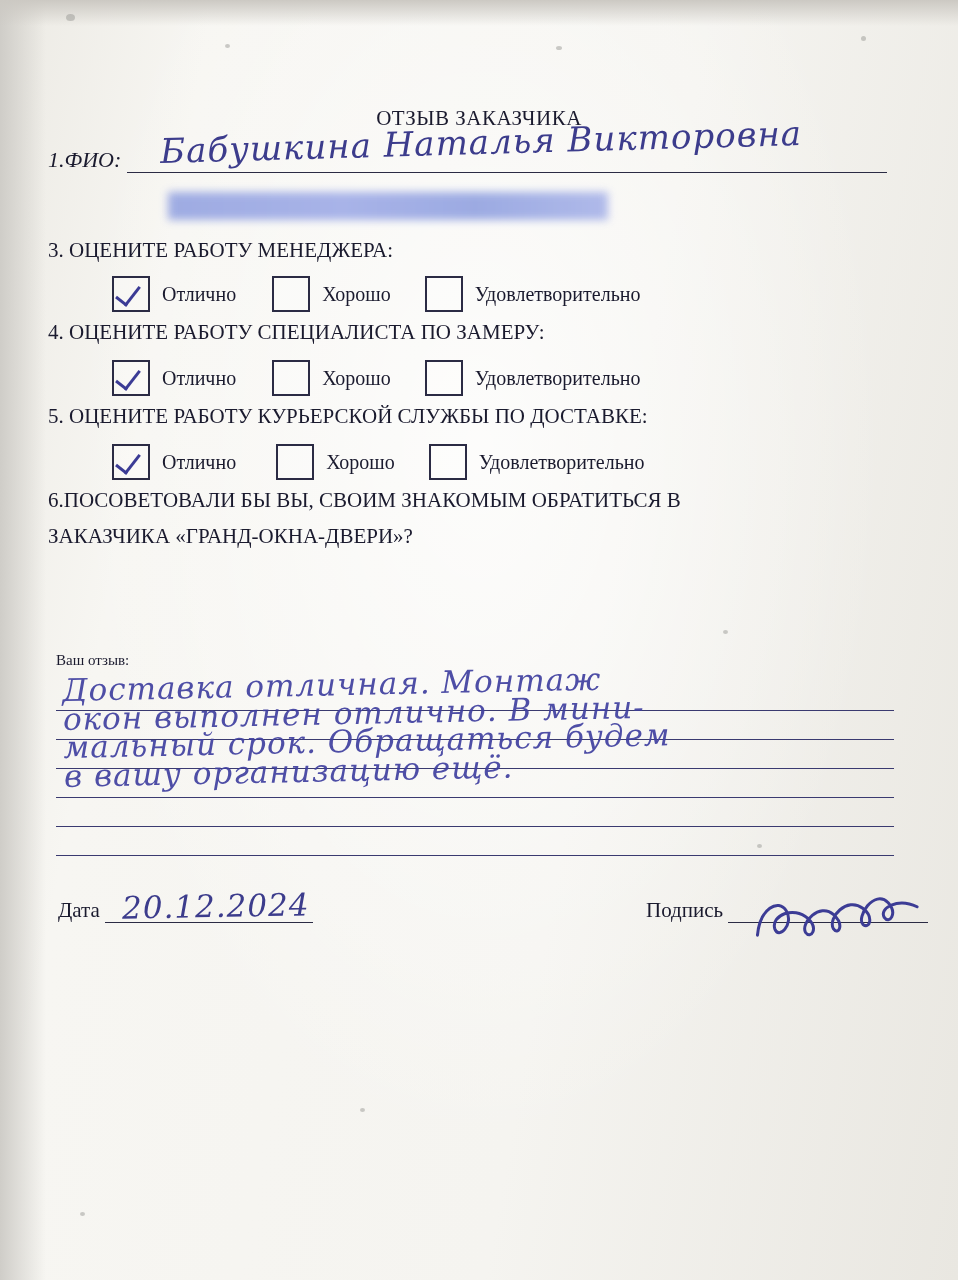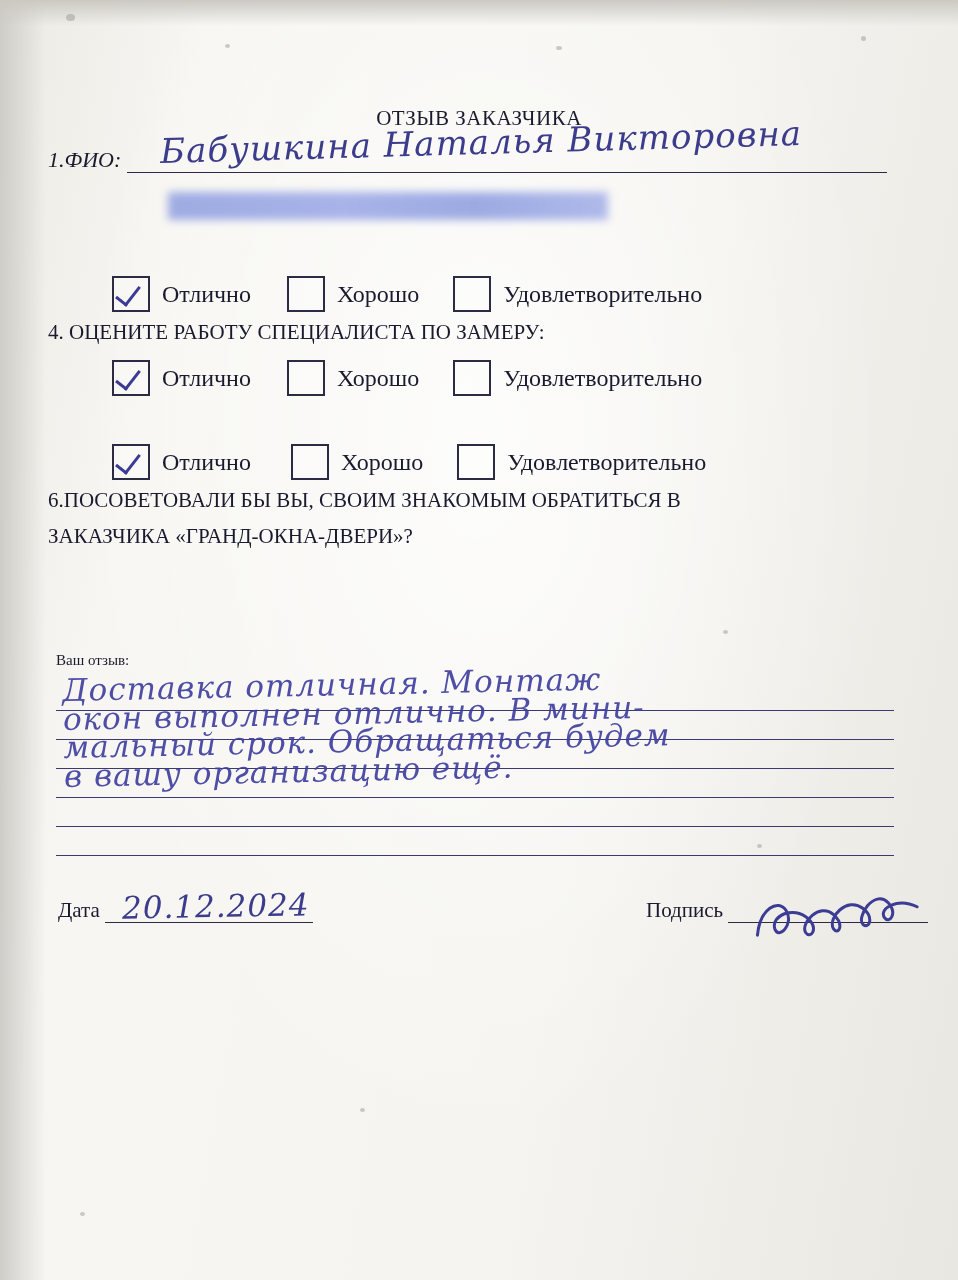--- a/index.html
+++ b/index.html
@@ -87,21 +87,21 @@
     position: absolute;
     left: 48px;
     font-size: 21px;
   }
 
   .options {
     position: absolute;
     left: 112px;
     display: flex;
     align-items: center;
-    font-size: 24px;
+    font-size: 20px;
     justify-content: center;
   }
   .opt {
     display: flex;
     align-items: center;
   }
   .checkbox {
     width: 34px;
     height: 32px;
     border: 2px solid #2b2b44;
@@ -209,20 +209,21 @@
     <div class="doc-title">ОТЗЫВ ЗАКАЗЧИКА</div>
 
     <div class="field-row" style="top:146px;">
       <span class="field-label">1.ФИО:</span>
       <span class="fill-line" style="width:760px;"></span>
     </div>
     <div class="hand" style="left:160px;top:122px;font-size:34px;letter-spacing:1px;transform:rotate(-1.6deg);">Бабушкина Наталья Викторовна</div>
 
     <div class="redact"></div>
 
+    <div class="question" style="top:238px;">3. ОЦЕНИТЕ РАБОТУ МЕНЕДЖЕРА:</div>
     <div class="options" style="top:276px;">
       <div class="opt">
         <span class="checkbox checked"></span>
         <span class="opt-label">Отлично</span>
       </div>
       <div class="opt" style="margin-left:36px;">
         <span class="checkbox"></span>
         <span class="opt-label">Хорошо</span>
       </div>
       <div class="opt" style="margin-left:34px;">
@@ -240,20 +241,21 @@
       <div class="opt" style="margin-left:36px;">
         <span class="checkbox"></span>
         <span class="opt-label">Хорошо</span>
       </div>
       <div class="opt" style="margin-left:34px;">
         <span class="checkbox"></span>
         <span class="opt-label">Удовлетворительно</span>
       </div>
     </div>
 
+    <div class="question" style="top:404px;">5. ОЦЕНИТЕ РАБОТУ КУРЬЕРСКОЙ СЛУЖБЫ ПО ДОСТАВКЕ:</div>
     <div class="options" style="top:444px;">
       <div class="opt">
         <span class="checkbox checked"></span>
         <span class="opt-label">Отлично</span>
       </div>
       <div class="opt" style="margin-left:40px;">
         <span class="checkbox"></span>
         <span class="opt-label">Хорошо</span>
       </div>
       <div class="opt" style="margin-left:34px;">

